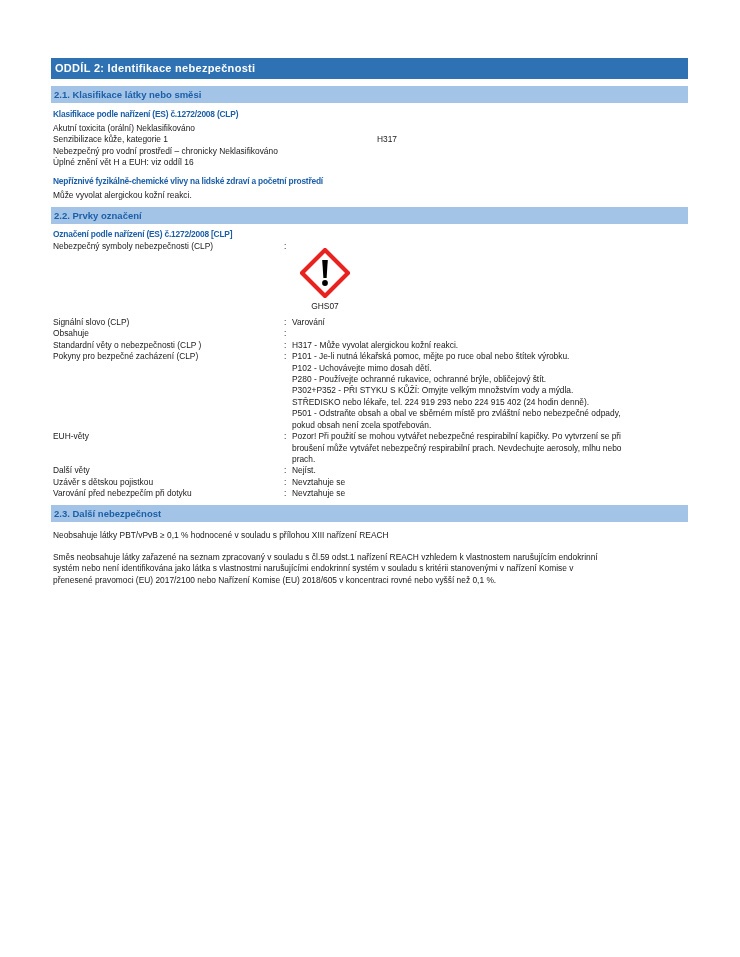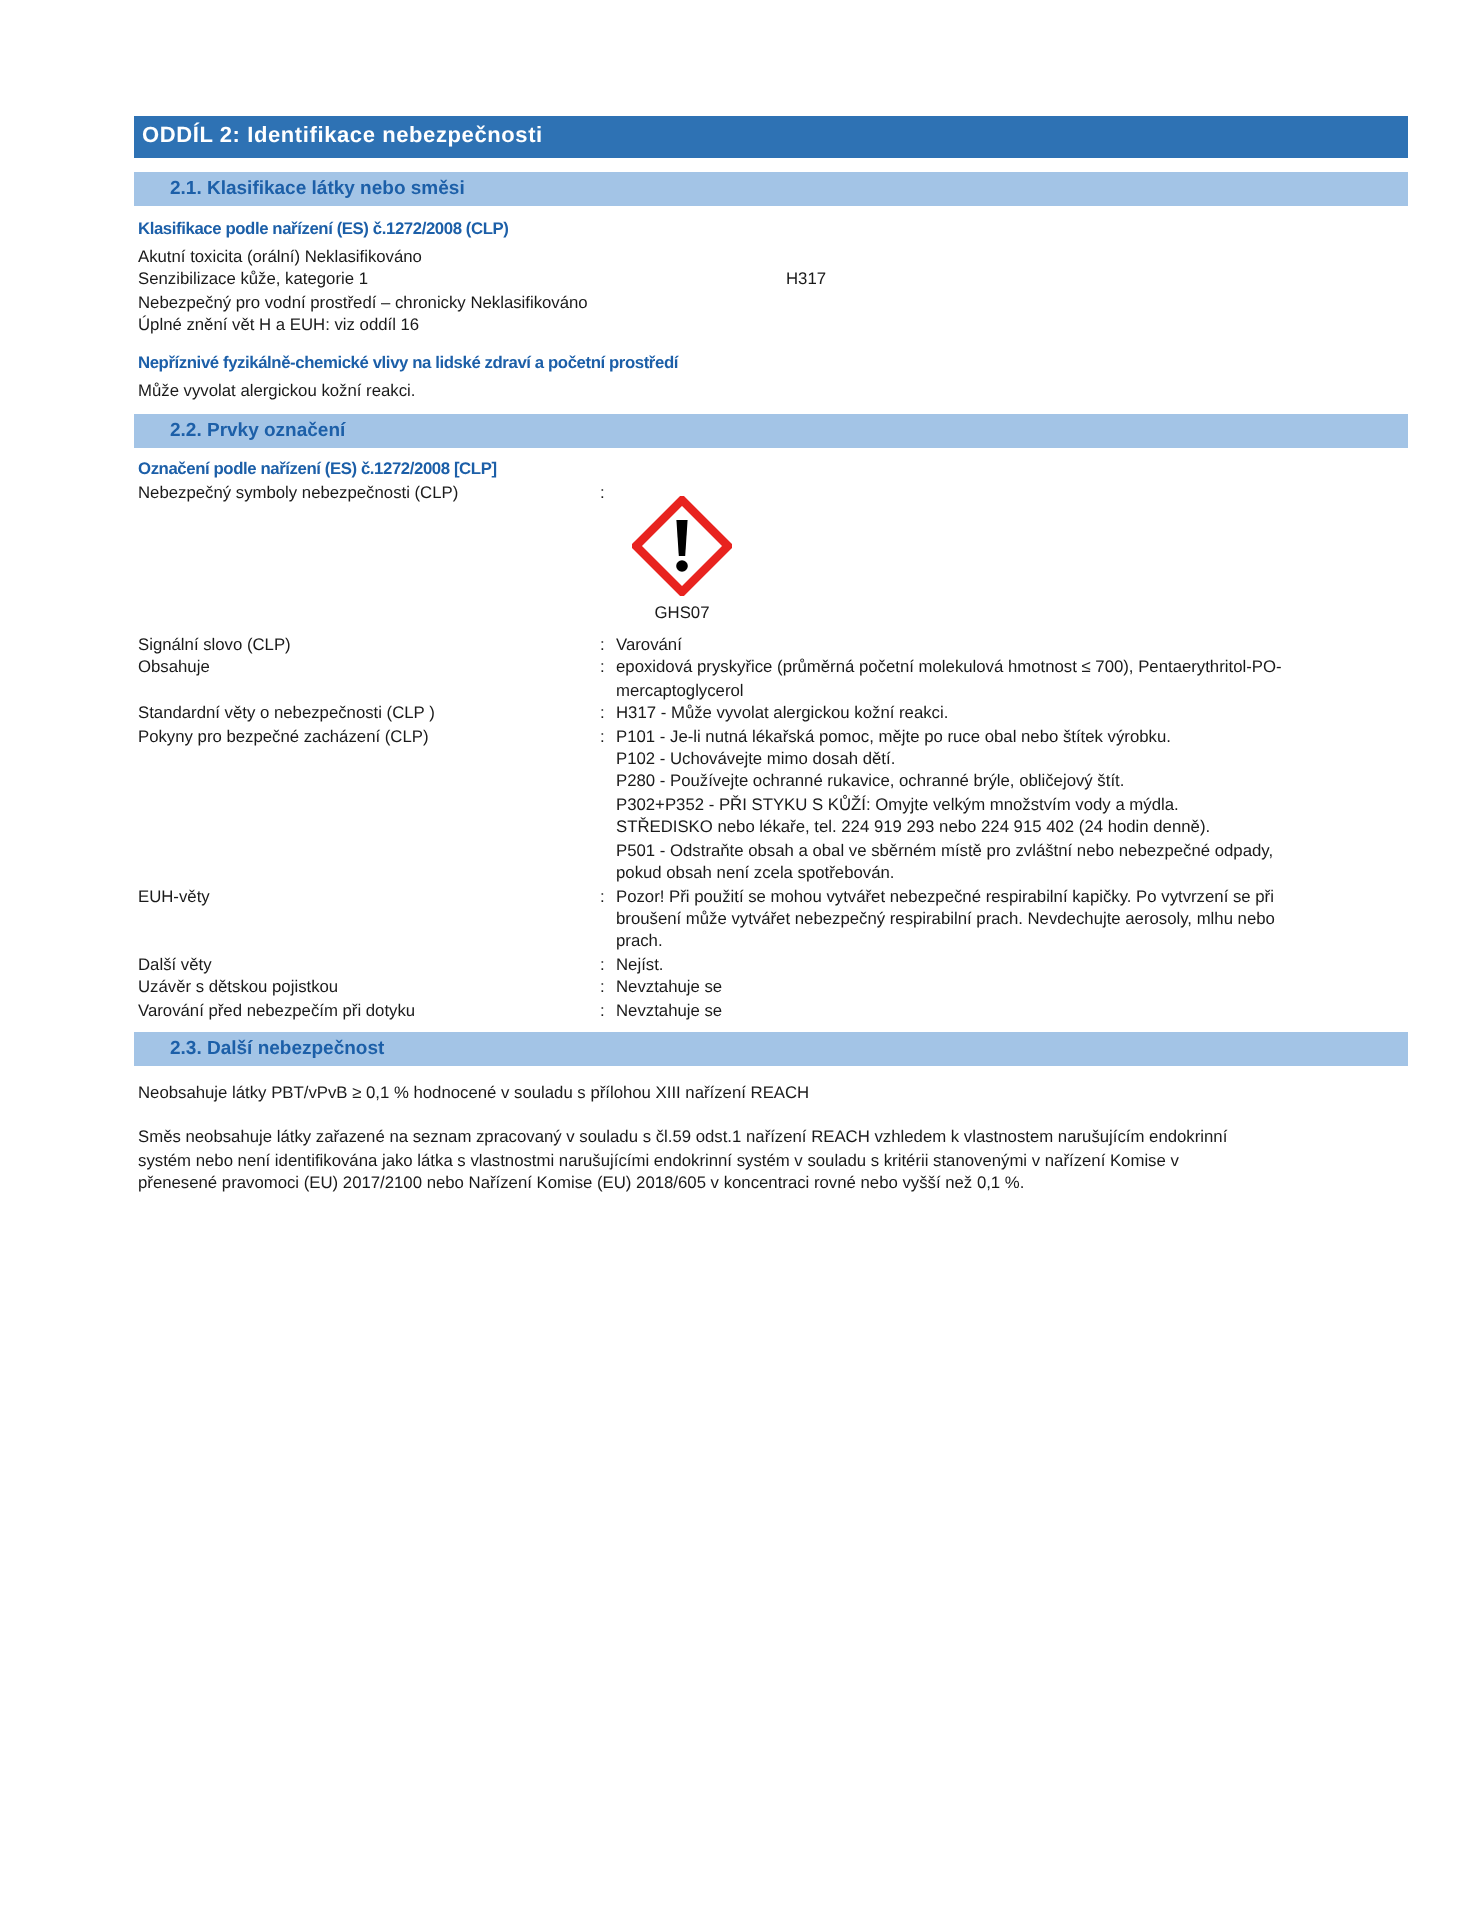--- a/index.html
+++ b/index.html
@@ -1,28 +1,28 @@
 <!DOCTYPE html>
 <html><head>
   <meta charset="utf-8">
   <style>
     html, body { margin: 0; padding: 0; background: #ffffff; }
     body {
       width: 740px; height: 957px; position: relative; overflow: hidden;
       font-family: "Liberation Sans", sans-serif; font-size: 8.4px; color: #1a1a1a;
     }
-    .page { position: absolute; left: 67px; top: 58px; width: 637px; }
+    .page { position: absolute; left: 51px; top: 58px; width: 637px; }
     .h-main {
       background: #2e72b4; color: #ffffff; font-weight: bold;
       font-size: 11px; height: 21px; line-height: 21px; padding-left: 4px;
       letter-spacing: 0.3px;
     }
     .h-sub {
       background: #a3c4e6; color: #1c5fa8; font-weight: bold;
-      font-size: 9.5px; height: 17px; line-height: 17px; padding-left: 18px;
+      font-size: 9.5px; height: 17px; line-height: 17px; padding-left: 3px;
     }
     .h-small {
       color: #1c5fa8; font-weight: bold; font-size: 8.4px; line-height: 12px;
       padding-left: 2px; letter-spacing: -0.2px;
     }
     .txt { line-height: 11.4px; padding-left: 2px; }
     .row { display: flex; line-height: 11.4px; }
     .row .lbl { width: 231px; padding-left: 2px; flex: none; }
     .row .colon { width: 8px; flex: none; }
     .row .val { flex: 1; }
@@ -84,24 +84,20 @@
 
   <div class="row">
     <span class="lbl">Signální slovo (CLP)</span>
     <span class="colon">:</span>
     <span class="val">Varování</span>
   </div>
 
   <div class="row">
     <span class="lbl">Obsahuje</span>
     <span class="colon">:</span>
-    <span class="val">
-      <span class="line">epoxidová pryskyřice (průměrná početní molekulová hmotnost ≤ 700), Pentaerythritol-PO-</span>
-      <span class="line">mercaptoglycerol</span>
-    </span>
   </div>
 
   <div class="row">
     <span class="lbl">Standardní věty o nebezpečnosti (CLP )</span>
     <span class="colon">:</span>
     <span class="val">H317 - Může vyvolat alergickou kožní reakci.</span>
   </div>
 
   <div class="row">
     <span class="lbl">Pokyny pro bezpečné zacházení (CLP)</span>

